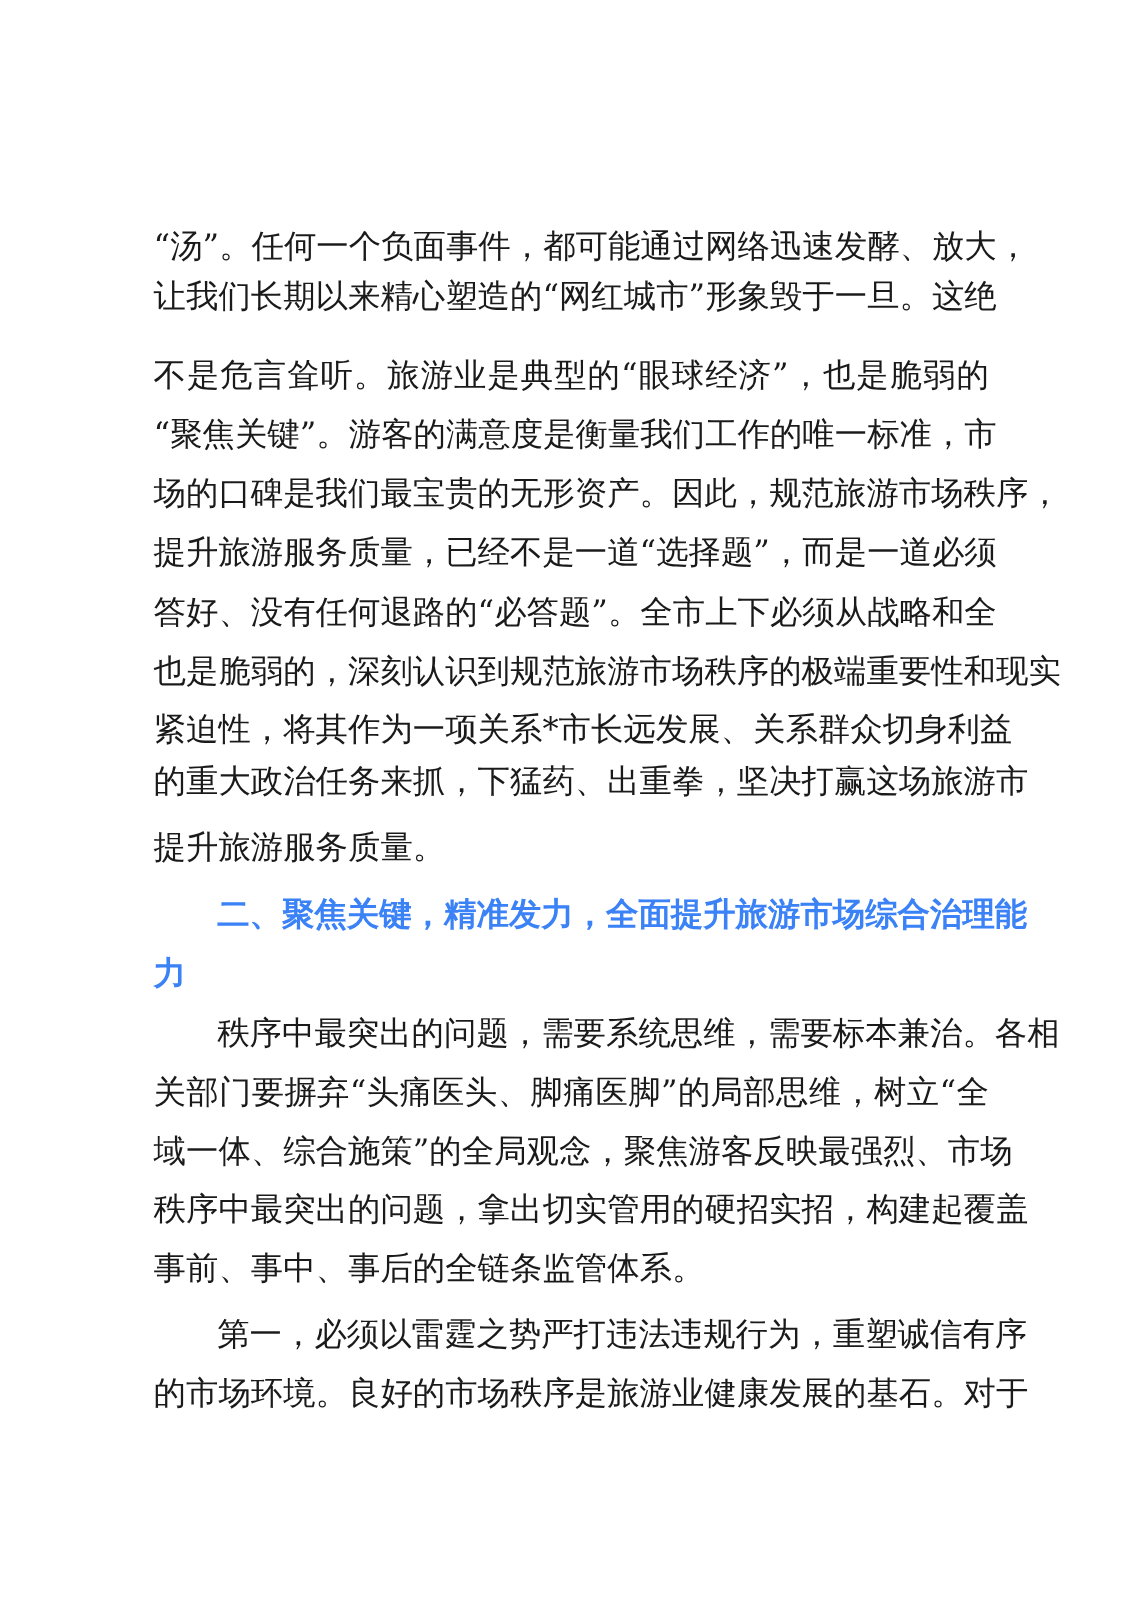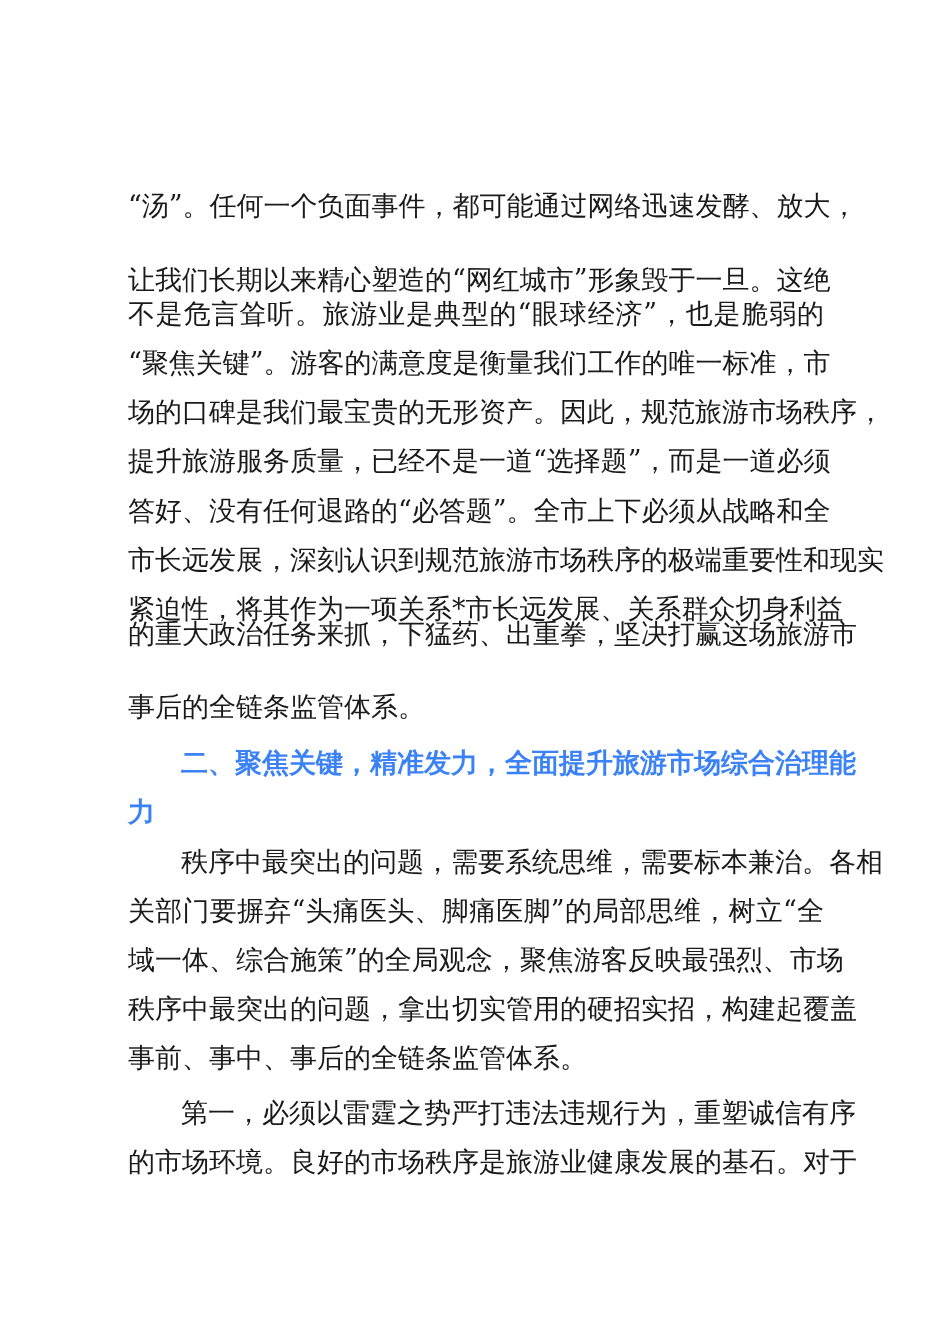--- a/index.html
+++ b/index.html
@@ -11,30 +11,30 @@
             font-weight: 300; color: #1a1a1a; }
     .line.indent { left: 181px; width: 643px; }
     .line.short { text-align-last: left; }
     .line.heading { font-weight: bold; color: #3b82f6; }
   </style>
 </head>
 <body>
 
 <div class="page">
   <div class="line" style="top:186px">“汤”。任何一个负面事件，都可能通过网络迅速发酵、放大，</div>
-  <div class="line" style="top:260px">让我们长期以来精心塑造的“网红城市”形象毁于一旦。这绝</div>
+  <div class="line" style="top:228px">让我们长期以来精心塑造的“网红城市”形象毁于一旦。这绝</div>
   <div class="line" style="top:294px">不是危言耸听。旅游业是典型的“眼球经济”，也是脆弱的</div>
   <div class="line" style="top:343px">“聚焦关键”。游客的满意度是衡量我们工作的唯一标准，市</div>
   <div class="line" style="top:392px">场的口碑是我们最宝贵的无形资产。因此，规范旅游市场秩序，</div>
   <div class="line" style="top:441px">提升旅游服务质量，已经不是一道“选择题”，而是一道必须</div>
   <div class="line" style="top:491px">答好、没有任何退路的“必答题”。全市上下必须从战略和全</div>
-  <div class="line" style="top:540px">市长远发展，深刻认识到规范旅游市场秩序的极端重要性和现实</div>
+  <div class="line" style="top:540px">也是脆弱的，深刻认识到规范旅游市场秩序的极端重要性和现实</div>
   <div class="line" style="top:589px">紧迫性，将其作为一项关系*市长远发展、关系群众切身利益</div>
-  <div class="line" style="top:614px">的重大政治任务来抓，下猛药、出重拳，坚决打赢这场旅游市</div>
-  <div class="line short" style="top:687px">事后的全链条监管体系。</div>
+  <div class="line" style="top:632px">的重大政治任务来抓，下猛药、出重拳，坚决打赢这场旅游市</div>
+  <div class="line short" style="top:687px">提升旅游服务质量。</div>
 
   <div class="line indent heading" style="top:743px">二、聚焦关键，精准发力，全面提升旅游市场综合治理能</div>
   <div class="line heading short" style="top:792px">力</div>
 
   <div class="line indent" style="top:842px">秩序中最突出的问题，需要系统思维，需要标本兼治。各相</div>
   <div class="line" style="top:891px">关部门要摒弃“头痛医头、脚痛医脚”的局部思维，树立“全</div>
   <div class="line" style="top:940px">域一体、综合施策”的全局观念，聚焦游客反映最强烈、市场</div>
   <div class="line" style="top:989px">秩序中最突出的问题，拿出切实管用的硬招实招，构建起覆盖</div>
   <div class="line indent" style="top:1093px">第一，必须以雷霆之势严打违法违规行为，重塑诚信有序</div>
 

